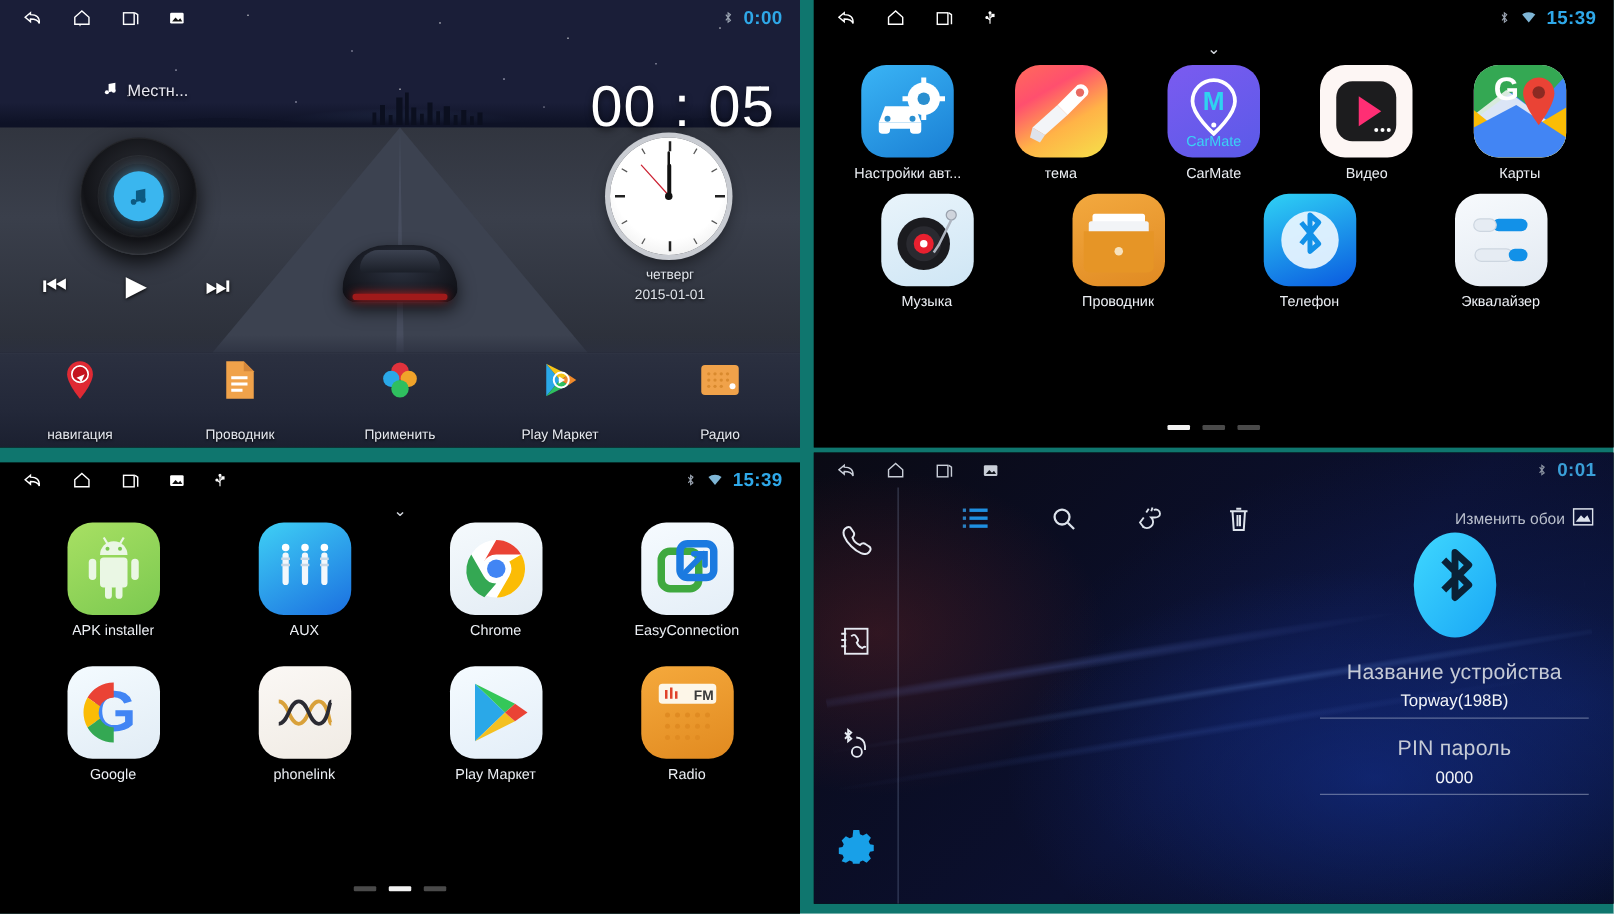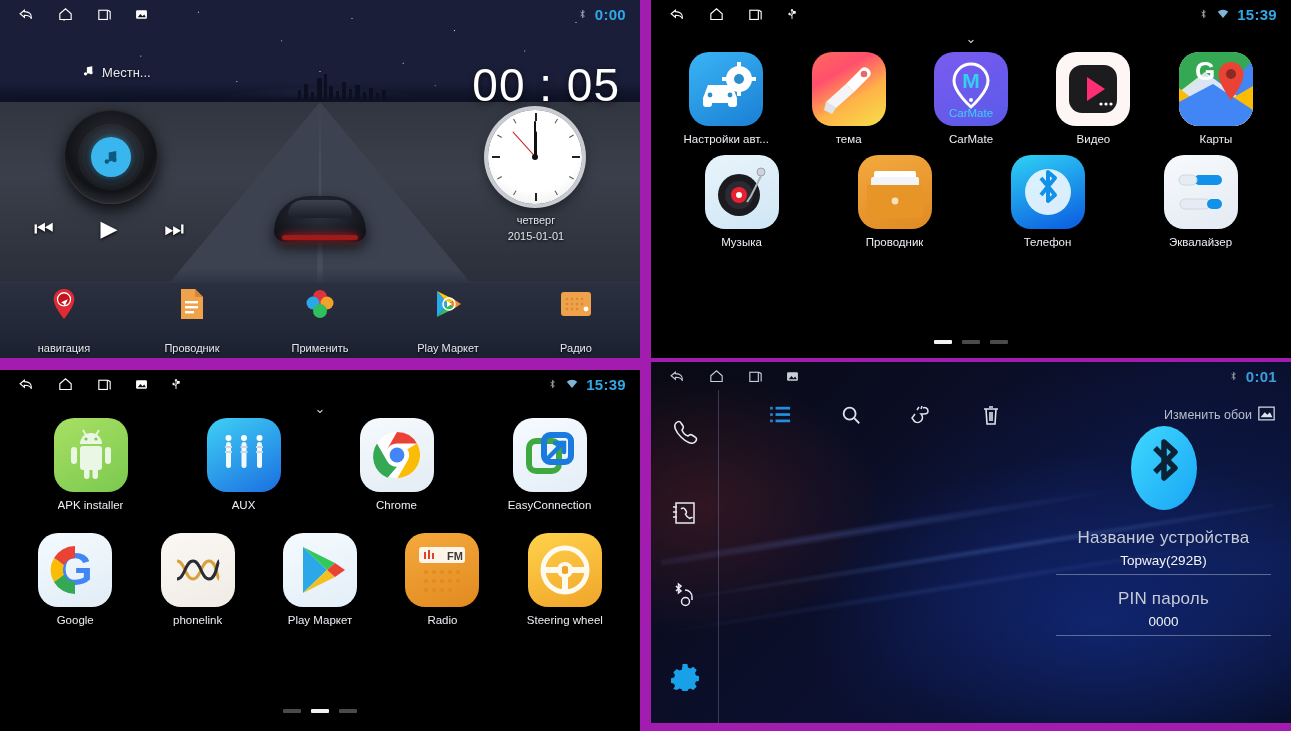--- a/index.html
+++ b/index.html
@@ -1,18 +1,18 @@
 <!DOCTYPE html>
 <html><head>
 <meta charset="utf-8">
 <style>
   * { box-sizing: border-box; margin:0; padding:0; }
   html,body { width:1291px; height:731px; background:#ffffff; overflow:hidden;
               font-family:"Liberation Sans", sans-serif; }
-  .grid { position:relative; width:1291px; height:731px; background:#a21caf; }
+  .grid { position:relative; width:1291px; height:731px; background:#0f766e; }
 
   .panel { position:absolute; overflow:hidden; background:#000; }
   #panel-home   { left:0;    top:0;   width:640px; height:358px; }
   #panel-apps1  { left:651px;top:0;   width:640px; height:358px; }
   #panel-apps2  { left:0;    top:370px;width:640px;height:361px; }
   #panel-bt     { left:651px;top:362px;width:640px;height:361px; }
 
   
   .statusbar { position:absolute; left:0; top:0; width:100%; height:28px;
                display:flex; align-items:center; z-index:30; }
@@ -719,31 +719,20 @@
                   <circle cx="53" cy="48" r="2"></circle>
                   <circle cx="21" cy="57" r="2"></circle>
                   <circle cx="29" cy="57" r="2"></circle>
                   <circle cx="37" cy="57" r="2"></circle>
                   <circle cx="45" cy="57" r="2"></circle>
                 </g>
               </svg>
           </div>
           <div class="app-lbl">Radio</div>
         </div>
-        <div class="app">
-          <div class="app-ico" style="background:linear-gradient(160deg,#ffd24a,#f0a52a)">
-            <svg class="ic-svg" viewBox="0 0 74 74">
-                <circle cx="37" cy="37" r="22" fill="none" stroke="#fffaf0" stroke-width="5"></circle>
-                <circle cx="37" cy="37" r="8" fill="#fffaf0"></circle>
-                <circle cx="37" cy="37" r="4" fill="#f0a52a"></circle>
-                <path d="M16 34h18v6H16zM40 34h18v6H40zM34 43h6v16h-6z" fill="#fffaf0"></path>
-              </svg>
-          </div>
-          <div class="app-lbl">Steering wheel</div>
-        </div>
       </div>
     </div>
 
     <div class="pager" style="bottom:18px">
       <i></i>
       <i class="on"></i>
       <i></i>
     </div>
   </div>
 
@@ -867,19 +856,19 @@
             <defs>
               <linearGradient id="bg1" x1="0" y1="0" x2="1" y2="1">
                 <stop offset="0" stop-color="#3fd8ff"></stop>
                 <stop offset="1" stop-color="#19a6f5"></stop>
               </linearGradient>
             </defs>
             <path d="M28 26l20 20-11 10V20l11 10-20 20" stroke="#0a2136" stroke-width="5.5" fill="none" stroke-linejoin="round"></path>
           </svg>
       </div>
       <div class="bt-field-label">Название устройства</div>
-      <div class="bt-field-value">Topway(292B)</div>
+      <div class="bt-field-value">Topway(198B)</div>
       <div class="bt-field-label">PIN пароль</div>
       <div class="bt-field-value">0000</div>
     </div>
   </div>
 
 </div>
 
 </body></html>

